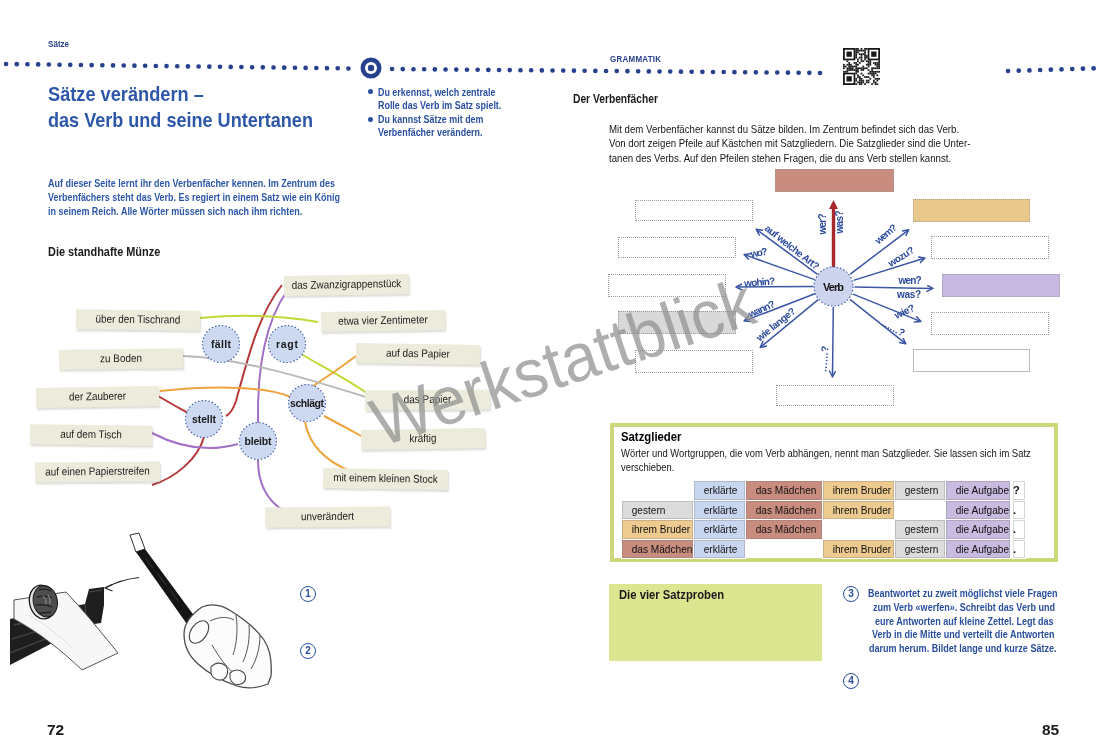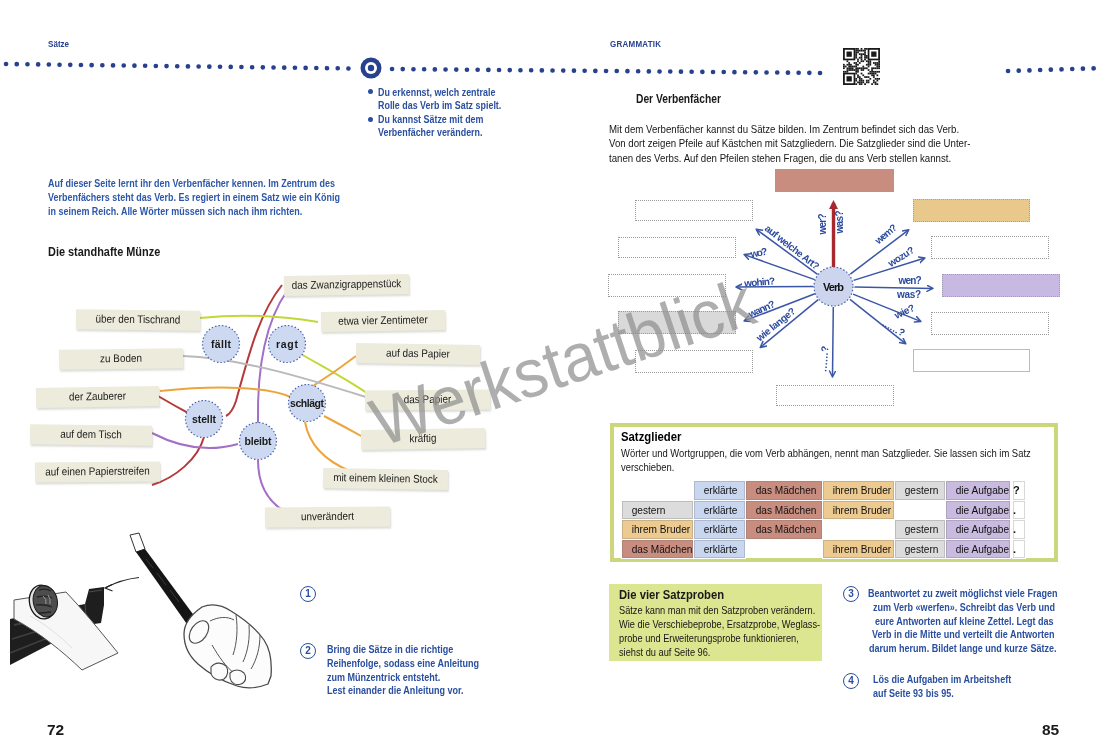--- a/index.html
+++ b/index.html
@@ -17,23 +17,26 @@
 .tnum{position:absolute;width:14px;height:14px;border:1.6px solid #2a4f9f;border-radius:50%;
       color:#2a4f9f;font-weight:bold;font-size:10px;text-align:center;line-height:14px;z-index:2;background:#fff;}
 .cell{position:absolute;height:18.5px;font-size:11px;color:#111;line-height:18.5px;z-index:3;box-sizing:border-box;box-shadow:0 0 0 1px #ffffff, inset 0 0 0 1px rgba(110,110,110,0.28);}
 .cell span{display:inline-block;transform:scaleX(0.92);transform-origin:0 0;white-space:nowrap;padding-left:10.5px;}
 </style>
 </head>
 <body>
 <div id="page">
 
 <div class="abs" style="left:48px;top:15px;font-size:9.5px;font-weight:bold;color:#27418e;"><span class="sx" style="transform:scaleX(0.85);">Sätze</span></div>
-<div class="abs" style="left:610px;top:15px;font-size:9.5px;font-weight:bold;letter-spacing:0.3px;color:#27418e;"><span class="sx" style="transform:scaleX(0.84);">GRAMMATIK</span></div>
-
-
+<div class="abs" style="left:610px;top:30px;font-size:9.5px;font-weight:bold;letter-spacing:0.3px;color:#27418e;"><span class="sx" style="transform:scaleX(0.84);">GRAMMATIK</span></div>
+
+
+<div class="abs" style="left:48px;top:58px;font-size:21px;line-height:26px;font-weight:bold;color:#2d57a8;">
+<span class="sx" style="transform:scaleX(0.867);">Sätze verändern –</span><br>
+<span class="sx" style="transform:scaleX(0.86);">das Verb und seine Untertanen</span></div>
 
 <div class="abs" style="left:368px;top:66px;width:5px;height:5px;border-radius:50%;background:#2a4f9f;z-index:2;"></div>
 <div class="abs" style="left:368px;top:93.5px;width:5px;height:5px;border-radius:50%;background:#2a4f9f;z-index:2;"></div>
 <div class="abs" style="left:48px;top:153px;font-size:11px;line-height:14px;font-weight:bold;color:#2d57a8;">
 <span class="sx" style="transform:scaleX(0.815);">Auf dieser Seite lernt ihr den Verbenfächer kennen. Im Zentrum des</span><br>
 <span class="sx" style="transform:scaleX(0.815);">Verbenfächers steht das Verb. Es regiert in einem Satz wie ein König</span><br>
 <span class="sx" style="transform:scaleX(0.815);">in seinem Reich. Alle Wörter müssen sich nach ihm richten.</span></div>
 
 <div class="abs" style="left:378px;top:62.5px;font-size:11px;line-height:13.5px;font-weight:bold;color:#2a4f9f;">
 <span class="sx" style="transform:scaleX(0.81);">Du erkennst, welch zentrale</span><br>
@@ -75,29 +78,24 @@
     </div>
 <div class="lbl" style="left:323px;top:446px;width:125px;transform:rotate(1deg);">
       <span>mit einem kleinen Stock</span>
     </div>
 <div class="lbl" style="left:265px;top:484px;width:125px;transform:rotate(-0.5deg);">
       <span>unverändert</span>
     </div>
 
 <div class="tnum" style="left:300px;top:563px;">1</div>
 <div class="tnum" style="left:300px;top:620px;">2</div>
-<div class="task" style="left:327px;top:620px;">
-<span class="sx" style="transform:scaleX(0.82);">Bring die Sätze in die richtige</span><br>
-<span class="sx" style="transform:scaleX(0.82);">Reihenfolge, sodass eine Anleitung</span><br>
-<span class="sx" style="transform:scaleX(0.82);">zum Münzentrick entsteht.</span><br>
-<span class="sx" style="transform:scaleX(0.82);">Lest einander die Anleitung vor.</span></div>
 
 <div class="abs" style="left:47px;top:698px;font-size:15.5px;font-weight:bold;color:#1a1a1a;">72</div>
 
-<div class="abs" style="left:636px;top:68.5px;font-size:12.5px;font-weight:bold;color:#1a1a1a;"><span class="sx" style="transform:scaleX(0.82);">Der Verbenfächer</span></div>
+<div class="abs" style="left:573px;top:68.5px;font-size:12.5px;font-weight:bold;color:#1a1a1a;"><span class="sx" style="transform:scaleX(0.82);">Der Verbenfächer</span></div>
 <div class="abs" style="left:609px;top:99px;font-size:11.5px;line-height:14.4px;color:#161616;">
 <span class="sx" style="transform:scaleX(0.84);">Mit dem Verbenfächer kannst du Sätze bilden. Im Zentrum befindet sich das Verb.</span><br>
 <span class="sx" style="transform:scaleX(0.84);">Von dort zeigen Pfeile auf Kästchen mit Satzgliedern. Die Satzglieder sind die Unter-</span><br>
 <span class="sx" style="transform:scaleX(0.84);">tanen des Verbs. Auf den Pfeilen stehen Fragen, die du ans Verb stellen kannst.</span></div>
 
 <div class="fbox" style="left:775px;top:146px;width:119px;height:23px;background:#c98d80;border:1px dotted #a89890;"></div>
 <div class="fbox dash" style="left:635px;top:177px;"></div>
 <div class="fbox" style="left:913px;top:176px;width:117px;height:23px;background:#e9c88b;border:1px dotted #b0a080;"></div>
 <div class="fbox dash" style="left:618px;top:214px;"></div>
 <div class="fbox dash" style="left:931px;top:213px;height:23px;"></div>
@@ -138,37 +136,29 @@
 
 <div class="cell" style="left:622px;top:516.5px;width:71px;background:#c98d80;"><span>das Mädchen</span></div>
 <div class="cell" style="left:694px;top:516.5px;width:51px;background:#c8d6ef;"><span>erklärte</span></div>
 <div class="cell" style="left:823px;top:516.5px;width:71px;background:#ecca90;"><span>ihrem Bruder</span></div>
 <div class="cell" style="left:895px;top:516.5px;width:50px;background:#dcdcdc;"><span>gestern</span></div>
 <div class="cell" style="left:946px;top:516.5px;width:64px;background:#c9badf;"><span>die Aufgabe</span></div>
 <div class="cell" style="left:1013px;top:516.5px;width:12px;font-weight:bold;">.</div>
 
 <div class="abs" style="left:609px;top:561px;width:213px;height:77px;background:#dce58f;z-index:2;"></div>
 <div class="abs" style="left:619px;top:565px;font-size:12.5px;font-weight:bold;color:#1a1a1a;z-index:3;"><span class="sx" style="transform:scaleX(0.9);">Die vier Satzproben</span></div>
-<div class="abs" style="left:619px;top:579.5px;font-size:11px;line-height:14px;color:#161616;z-index:3;">
-<span class="sx" style="transform:scaleX(0.84);">Sätze kann man mit den Satzproben verändern.</span><br>
-<span class="sx" style="transform:scaleX(0.84);">Wie die Verschiebeprobe, Ersatzprobe, Weglass-</span><br>
-<span class="sx" style="transform:scaleX(0.84);">probe und Erweiterungsprobe funktionieren,</span><br>
-<span class="sx" style="transform:scaleX(0.84);">siehst du auf Seite 96.</span></div>
 
 <div class="tnum" style="left:843px;top:563px;">3</div>
 <div class="task" style="left:868px;top:564px;text-align:center;">
 <span class="sx" style="transform:scaleX(0.82);">Beantwortet zu zweit möglichst viele Fragen</span><br>
 <span class="sx" style="transform:scaleX(0.82);">zum Verb «werfen». Schreibt das Verb und</span><br>
 <span class="sx" style="transform:scaleX(0.82);">eure Antworten auf kleine Zettel. Legt das</span><br>
 <span class="sx" style="transform:scaleX(0.82);">Verb in die Mitte und verteilt die Antworten</span><br>
 <span class="sx" style="transform:scaleX(0.82);">darum herum. Bildet lange und kurze Sätze.</span></div>
 <div class="tnum" style="left:843px;top:650px;">4</div>
-<div class="task" style="left:873px;top:650px;">
-<span class="sx" style="transform:scaleX(0.82);">Lös die Aufgaben im Arbeitsheft</span><br>
-<span class="sx" style="transform:scaleX(0.82);">auf Seite 93 bis 95.</span></div>
 
 <div class="abs" style="left:1042px;top:698px;font-size:15.5px;font-weight:bold;color:#1a1a1a;">85</div>
 
 <svg class="abs" style="left:0;top:0;z-index:1;" width="1106" height="737" viewBox="0 0 1106 737">
 
 <g stroke="#27418e" stroke-width="4.6" stroke-linecap="round">
 <line x1="6" y1="41" x2="352" y2="45.5" stroke-dasharray="0.1 10.6"></line>
 <line x1="392" y1="46" x2="827" y2="50" stroke-dasharray="0.1 10.6"></line>
 <line x1="1008" y1="48" x2="1104" y2="45" stroke-dasharray="0.1 10.6"></line>
 </g>

